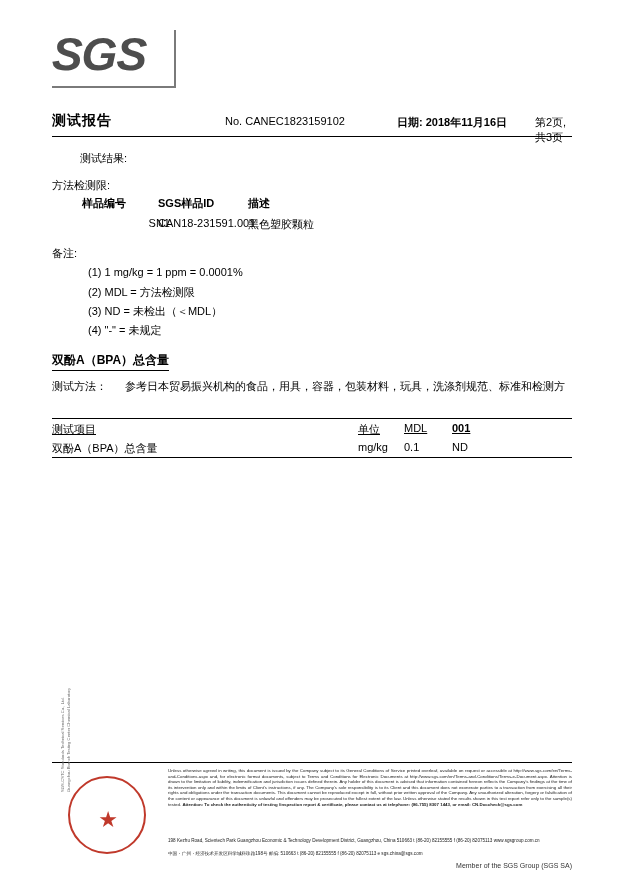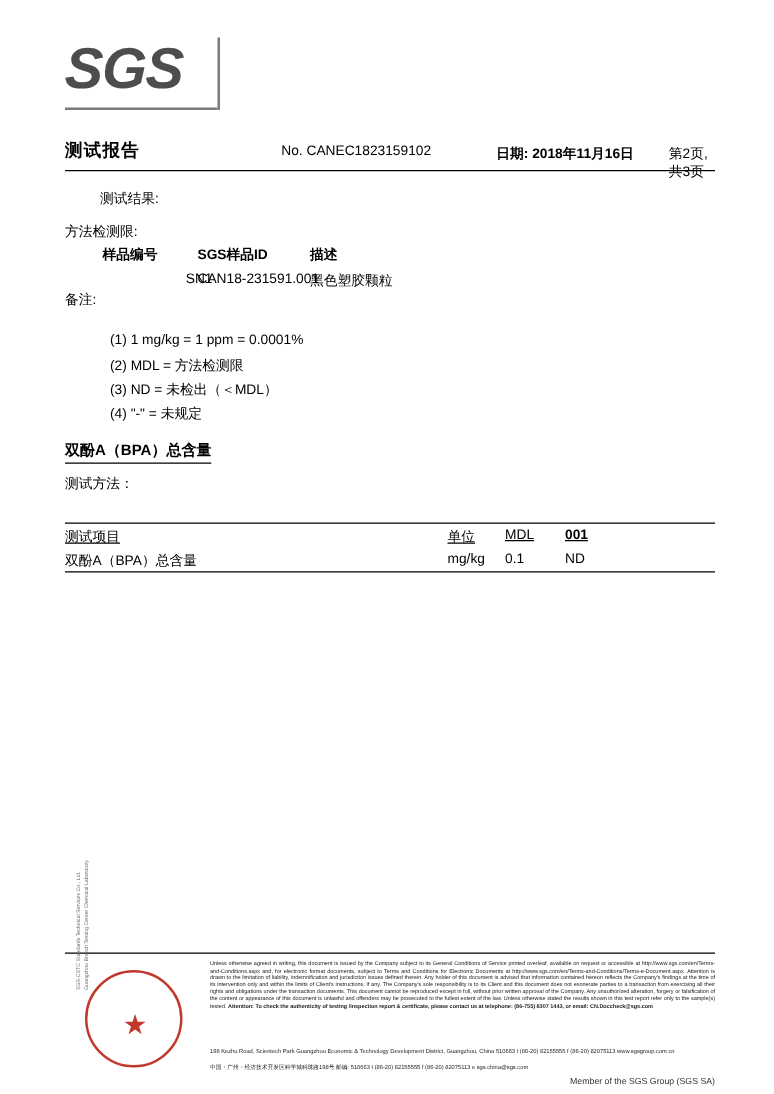--- a/index.html
+++ b/index.html
@@ -299,29 +299,30 @@
     <span class="col-a">样品编号</span>
     <span class="col-b">SGS样品ID</span>
     <span class="col-c">描述</span>
   </div>
   <div class="tbl-row">
     <span class="col-a" style="padding-left:8px;text-align:right;">SN1</span>
     <span class="col-b">CAN18-231591.001</span>
     <span class="col-c">黑色塑胶颗粒</span>
   </div>
 
-  <div class="t" style="left:52px; top:232px;">备注:</div>
+  <div class="t" style="left:52px; top:246px;">备注:</div>
   <div class="t" style="left:88px; top:266px;">(1) 1 mg/kg = 1 ppm = 0.0001%</div>
   <div class="t" style="left:88px; top:285px;">(2) MDL = 方法检测限</div>
   <div class="t" style="left:88px; top:304px;">(3) ND = 未检出（＜MDL）</div>
   <div class="t" style="left:88px; top:323px;">(4) "-" = 未规定</div>
 
   <div class="sec-head">双酚A（BPA）总含量</div>
 
   <div class="t" style="left:52px; top:379px;">测试方法：</div>
+  <div class="t" style="left:125px; top:379px;">参考日本贸易振兴机构的食品，用具，容器，包装材料，玩具，洗涤剂规范、标准和检测方</div>
 
   <div class="res-rule-top"></div>
   <div class="res-head rc-item u">测试项目</div>
   <div class="res-head rc-unit u">单位</div>
   <div class="res-head rc-mdl u">MDL</div>
   <div class="res-head rc-001 u b">001</div>
 
   <div class="res-cell rc-item">双酚A（BPA）总含量</div>
   <div class="res-cell rc-unit">mg/kg</div>
   <div class="res-cell rc-mdl">0.1</div>

